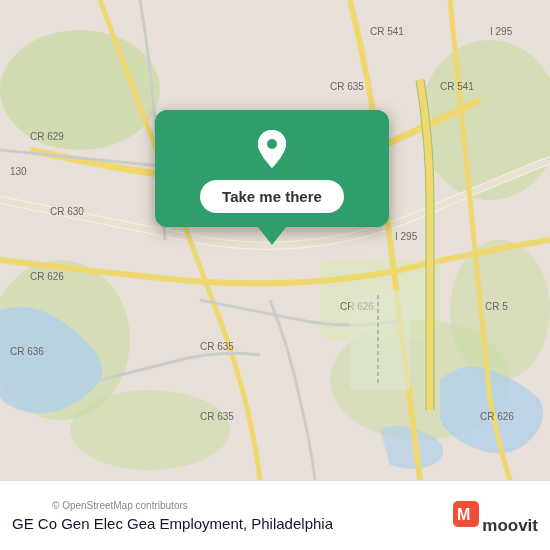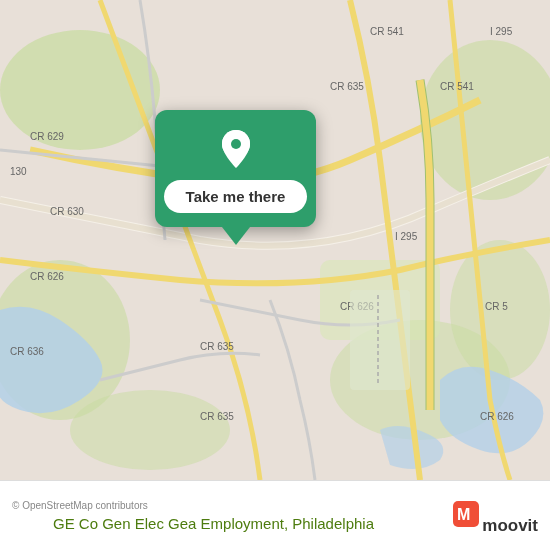--- a/index.html
+++ b/index.html
@@ -25,21 +25,21 @@
       height: 100%;
       position: absolute;
       top: 0; left: 0;
     }
 
     
     #tooltip-card {
       position: absolute;
       top: 110px;
       left: 155px;
-      width: 161px;
+      width: 234px;
       background: #2e9e6b;
       border-radius: 12px;
       padding: 18px 16px 14px 16px;
       display: flex;
       flex-direction: column;
       align-items: center;
       box-shadow: 0 4px 16px rgba(0,0,0,0.35);
       cursor: pointer;
       z-index: 10;
     }
@@ -83,27 +83,27 @@
       justify-content: center;
       padding: 0 12px;
       border-top: 1px solid #ddd;
       position: relative;
     }
 
     #attribution {
       font-size: 10px;
       color: #888;
       margin-bottom: 4px;
+      margin-left: 40px;
     }
 
     #location-title {
       font-size: 15px;
-      color: #4d7c0f;
+      color: #0f172a;
       font-weight: 400;
-      margin-left: 41px;
     }
 
     #moovit-logo {
       position: absolute;
       right: 12px;
       bottom: 14px;
       display: flex;
       align-items: center;
       gap: 3px;
     }

